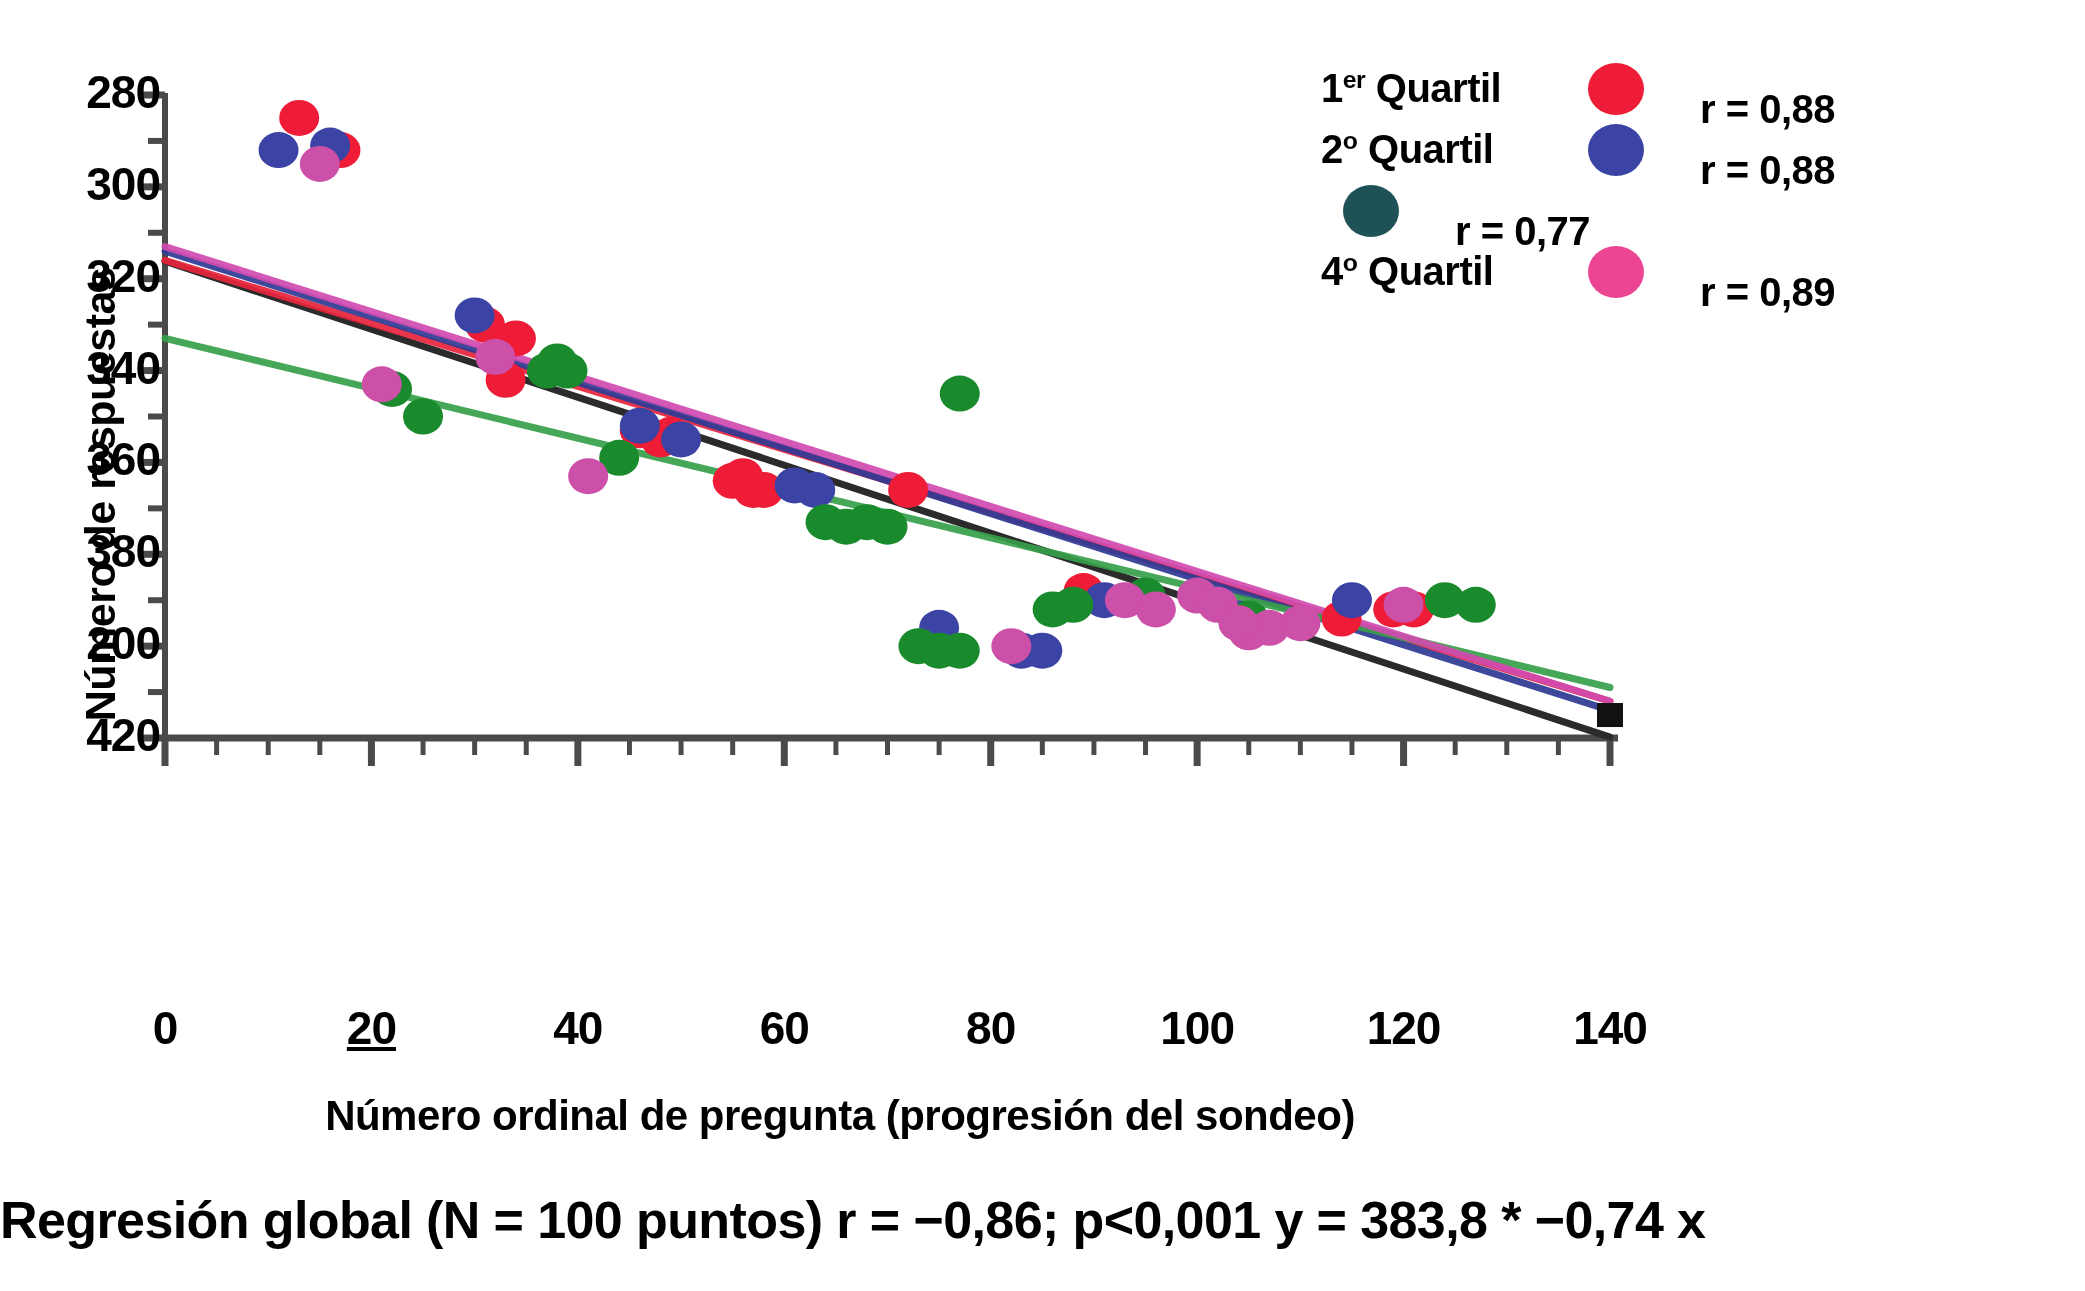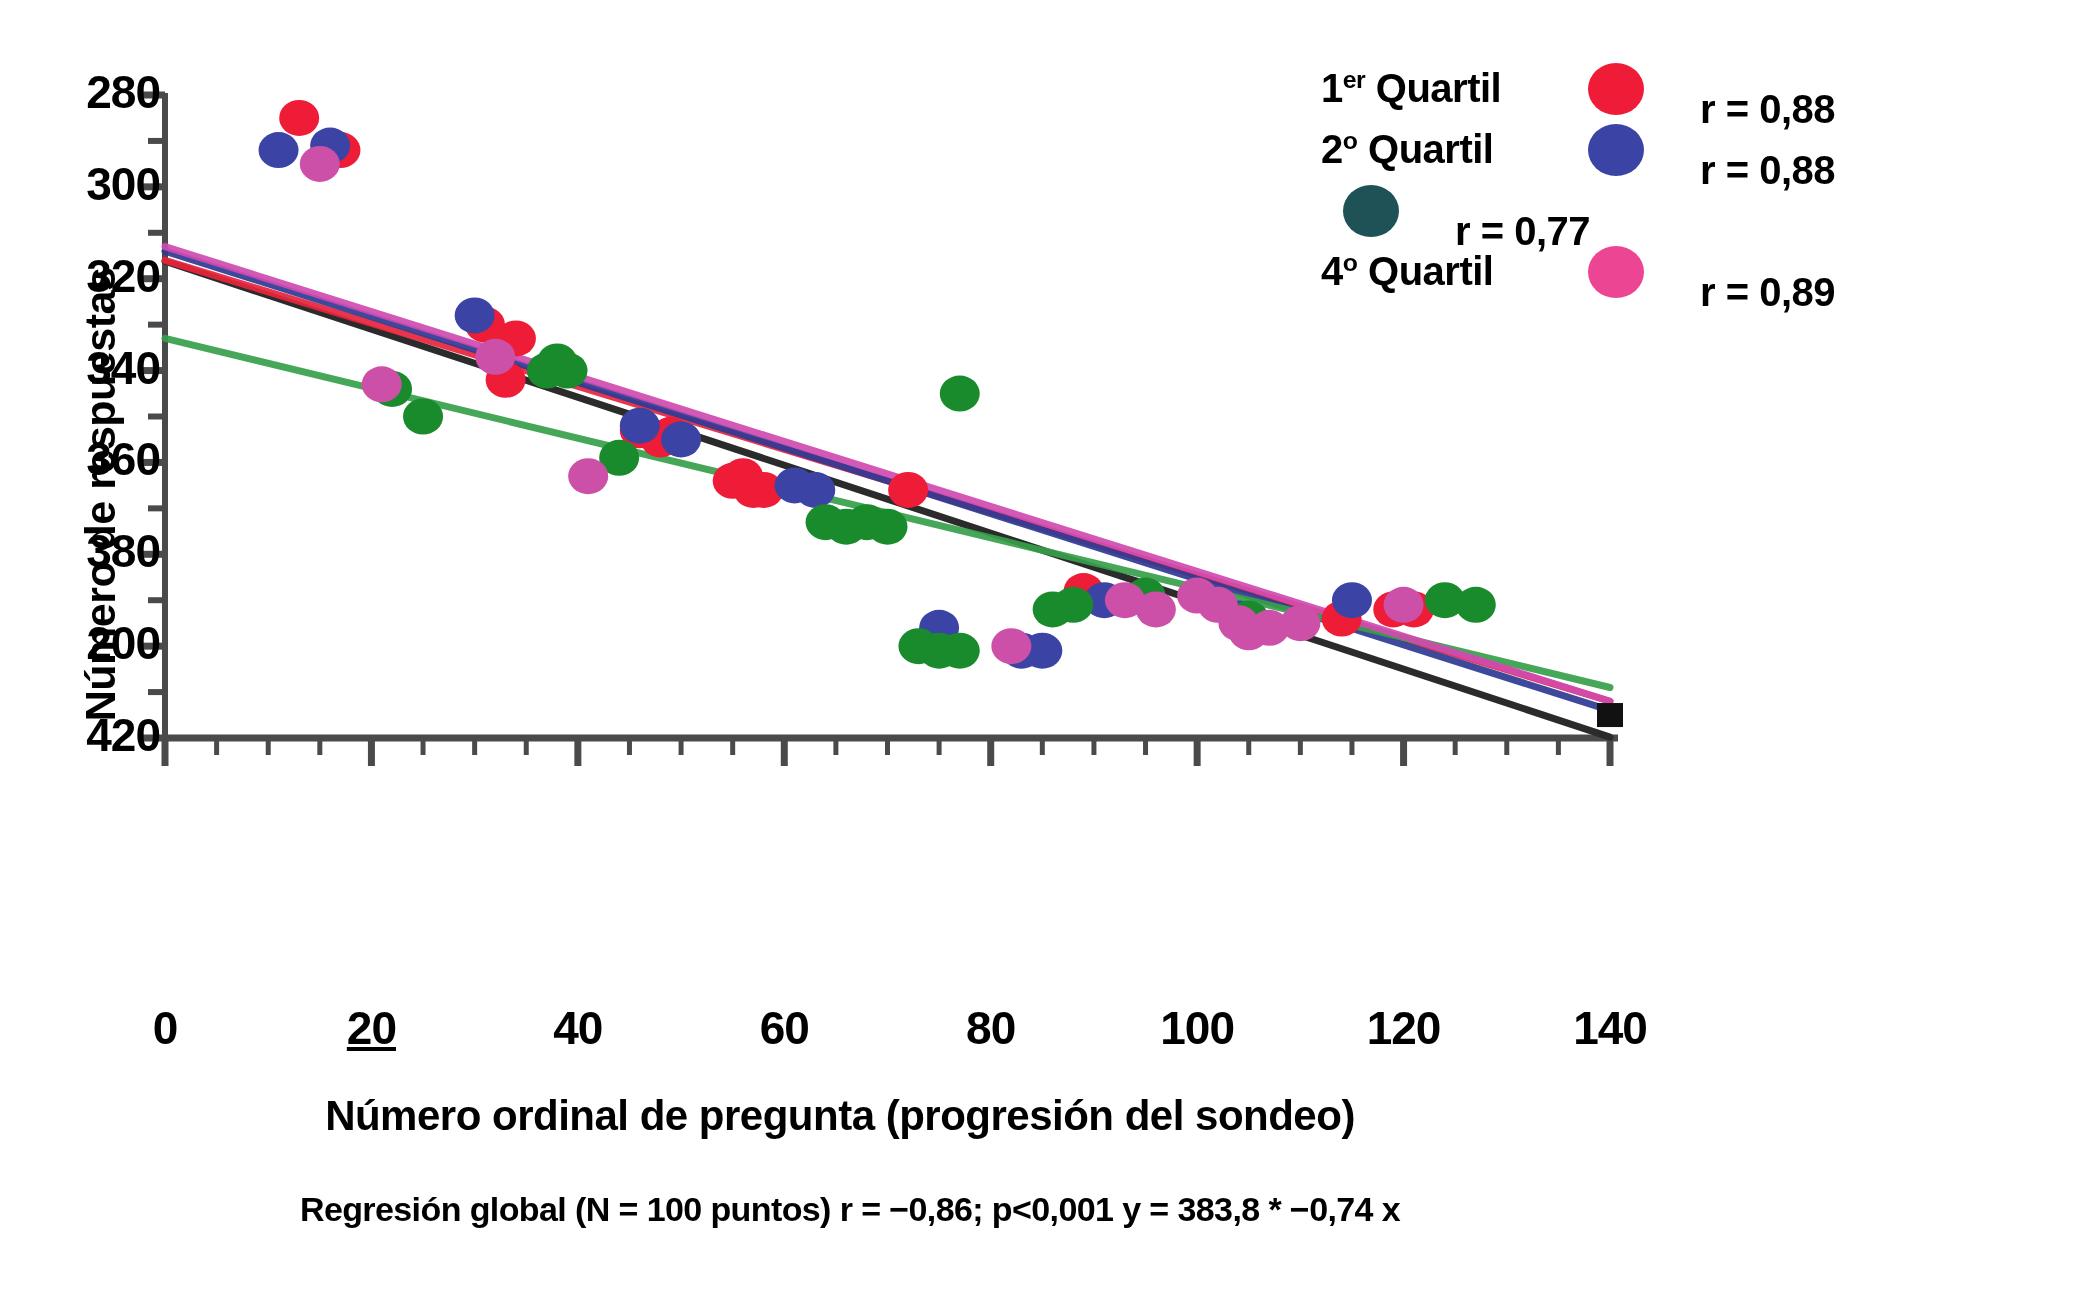--- a/index.html
+++ b/index.html
@@ -81,21 +81,21 @@
     white-space: nowrap;
   }
 
   
   .caption {
     position: absolute;
     left: 0px;
     top: 1190px;
     width: 1700px;
     text-align: center;
-    font-size: 34px;
+    font-size: 52px;
     font-weight: bold;
     letter-spacing: -0.6px;
     white-space: nowrap;
   }
 
   
   #legend {
     position: absolute;
     left: 1321px;
     top: 58px;

